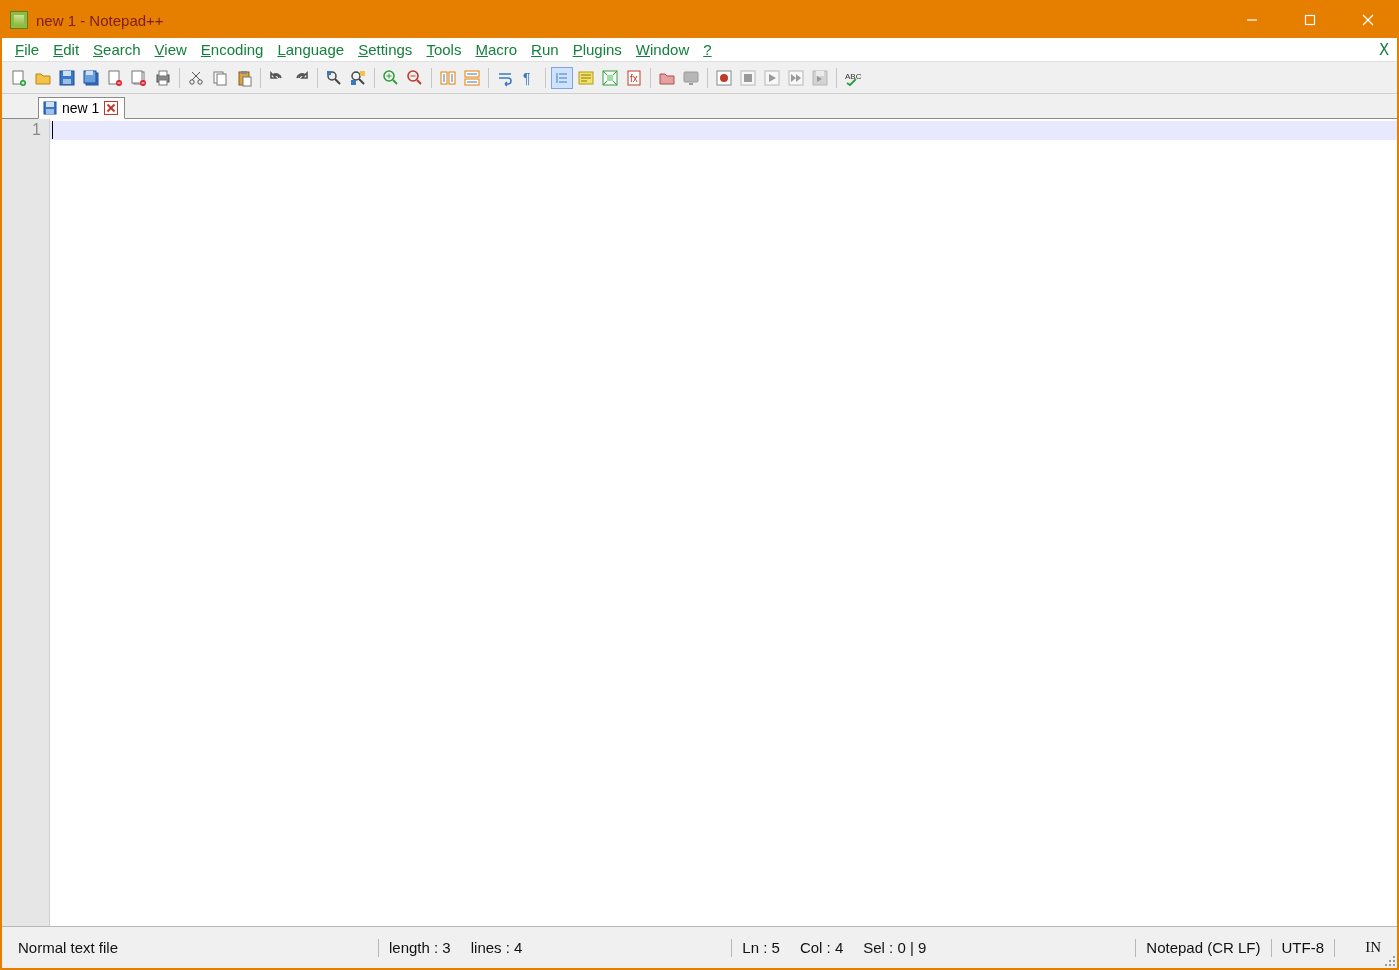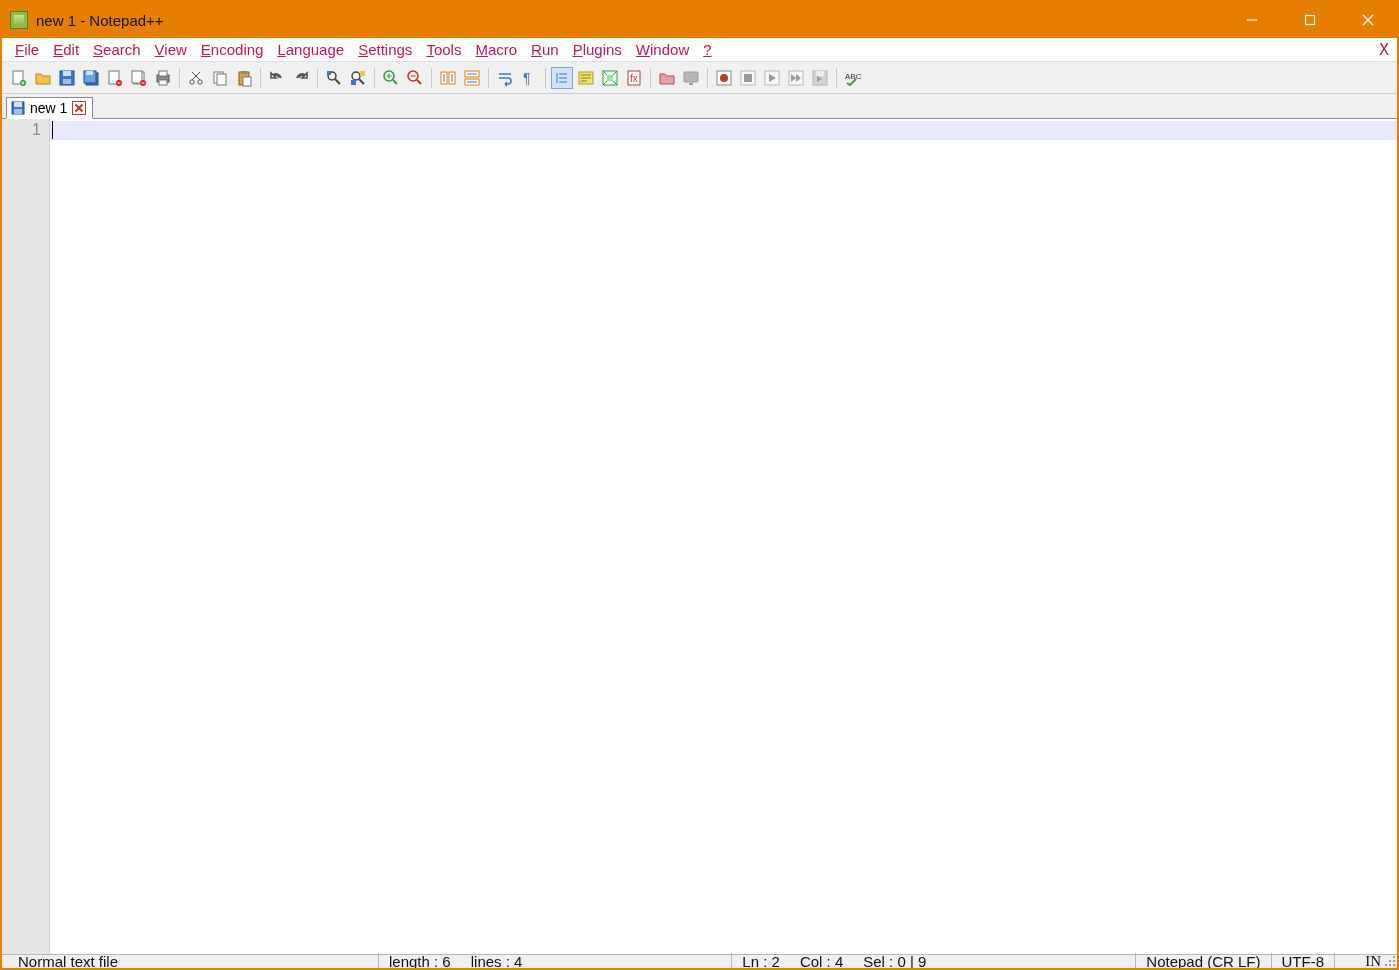--- a/index.html
+++ b/index.html
@@ -1,54 +1,54 @@
 <!DOCTYPE html>
 <html><head>
 <meta charset="utf-8">
 <style>
   * { margin:0; padding:0; box-sizing:border-box; font-family:"Segoe UI",Tahoma,sans-serif; }
   html,body { width:1399px; height:970px; overflow:hidden; background:#fff; }
   body { border:2px solid #e67e00; display:flex; flex-direction:column; }
 
   
-  .titlebar { height:36px; background:#e67e00; color:#0f172a; display:flex; align-items:center; padding-left:8px; font-size:15px; }
+  .titlebar { height:36px; background:#e67e00; color:#7f1d1d; display:flex; align-items:center; padding-left:8px; font-size:15px; }
   .titlebar .app-icon { width:18px; height:18px; background:#8fbc3f; border:1px solid #5a7d28; margin-right:8px; position:relative; }
   .titlebar .app-icon::after{content:"";position:absolute;left:3px;top:3px;width:10px;height:10px;background:linear-gradient(#cde29a,#8fbc3f);}
   .titlebar .title-text { flex:1; }
   .winbtn { width:58px; height:36px; display:flex; align-items:center; justify-content:center; }
   .winbtn svg { stroke:#fff; fill:none; stroke-width:1.2; }
 
   
-  .menubar { height:24px; background:#fff; display:flex; align-items:center; padding:0 6px; font-size:15px; color:#be185d; border-bottom:1px solid #e0e0e0; position:relative;}
+  .menubar { height:24px; background:#fff; display:flex; align-items:center; padding:0 6px; font-size:15px; color:#15803d; border-bottom:1px solid #e0e0e0; position:relative;}
   .menubar .menuitem { padding:0 7px; }
   .menubar .menuitem .u{ text-decoration:underline; }
   .menubar .right-x{ position:absolute; right:8px; font-family:Consolas,monospace; font-size:16px;}
 
   
   .toolbar { height:32px; background:#f0f0f0; border-bottom:1px solid #cfcfcf; display:flex; align-items:center; padding:0 6px; gap:2px; }
   .tbtn { width:22px; height:22px; display:flex; align-items:center; justify-content:center; border:1px solid transparent; }
   .tbtn.sel{ background:#cfe2ff; border:1px solid #7aa7e0;}
   .tbtn.dis{ opacity:0.55; }
   .sep { width:1px; height:20px; background:#c7c7c7; margin:0 3px;}
 
   
   .tabbar { height:25px; background:#f0f0f0; border-bottom:1px solid #8a8a8a; display:flex; align-items:flex-end; padding-left:4px;}
-  .tab { height:22px; background:#fff; border:1px solid #8a8a8a; border-bottom:1px solid #fff; display:flex; align-items:center; padding:0 6px 0 4px; font-size:14px; gap:5px; position:relative; top:1px;}
+  .tab { height:22px; background:#fff; border:1px solid #8a8a8a; border-bottom:1px solid #fff; display:flex; align-items:center; padding:0 6px 0 4px; font-size:14px; gap:5px; position:relative; top:1px;margin-left:32px;}
   .tab .disk{ width:14px;height:14px; }
   .tab .close{ width:14px;height:14px; }
 
   
   .editor { flex:1; display:flex; background:#fff; overflow:hidden; }
   .gutter { width:48px; background:#e6e6e6; border-right:1px solid #cfcfcf; color:#8a8a8a; font-family:Consolas,monospace; font-size:16px; text-align:right; padding:2px 8px 0 0;}
   .textarea { flex:1; position:relative; font-family:Consolas,monospace; font-size:16px;}
   .curline { position:absolute; left:0; right:0; top:2px; height:19px; background:#e8e8ff; }
   .caret { position:absolute; left:2px; top:2px; width:1px; height:18px; background:#000; }
 
   
-  .status { height:14px; background:#f0f0f0; border-top:1px solid #b7b7b7; display:flex; align-items:center; font-size:15px; color:#111; padding:0 6px;}
+  .status { height:42px; background:#f0f0f0; border-top:1px solid #b7b7b7; display:flex; align-items:center; font-size:15px; color:#111; padding:0 6px;}
   .status .cell{ padding:0 10px; height:100%; display:flex; align-items:center;}
   .vsep{ width:1px; height:18px; background:#b7b7b7;}
   .status .spacer{flex:1;}
 
   .resize-grip{ position:absolute; right:3px; bottom:3px; width:12px; height:12px; background:
      radial-gradient(circle at 10px 10px,#9a9a9a 1px,transparent 1.2px),
      radial-gradient(circle at 6px 10px,#9a9a9a 1px,transparent 1.2px),
      radial-gradient(circle at 10px 6px,#9a9a9a 1px,transparent 1.2px),
      radial-gradient(circle at 2px 10px,#9a9a9a 1px,transparent 1.2px),
      radial-gradient(circle at 6px 6px,#9a9a9a 1px,transparent 1.2px),
@@ -343,25 +343,25 @@
   </div>
   <div class="textarea">
     <div class="curline"></div>
     <div class="caret"></div>
   </div>
 </div>
 
 <div class="status">
   <div class="cell" style="width:370px;justify-content:flex-start;">Normal text file</div>
   <div class="vsep"></div>
-  <div class="cell">length : 6</div>
+  <div class="cell">length : 3</div>
   <div class="cell">lines : 4</div>
   <div class="spacer"></div>
   <div class="vsep"></div>
-  <div class="cell">Ln : 2</div>
+  <div class="cell">Ln : 5</div>
   <div class="cell">Col : 4</div>
   <div class="cell">Sel : 0 | 9</div>
   <div class="spacer"></div>
   <div class="vsep"></div>
   <div class="cell">Notepad (CR LF)</div>
   <div class="vsep"></div>
   <div class="cell">UTF-8</div>
   <div class="vsep"></div>
   <div class="cell" style="width:56px;justify-content:flex-end;font-family:Liberation Serif, serif;">IN</div>
   <div class="resize-grip"></div>

